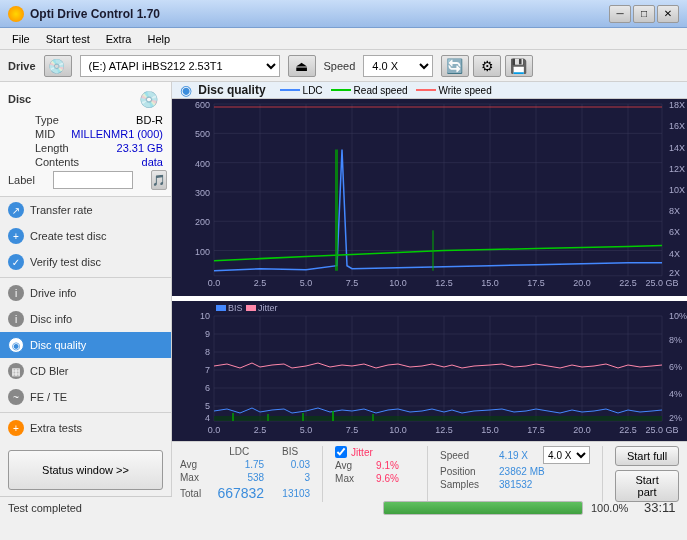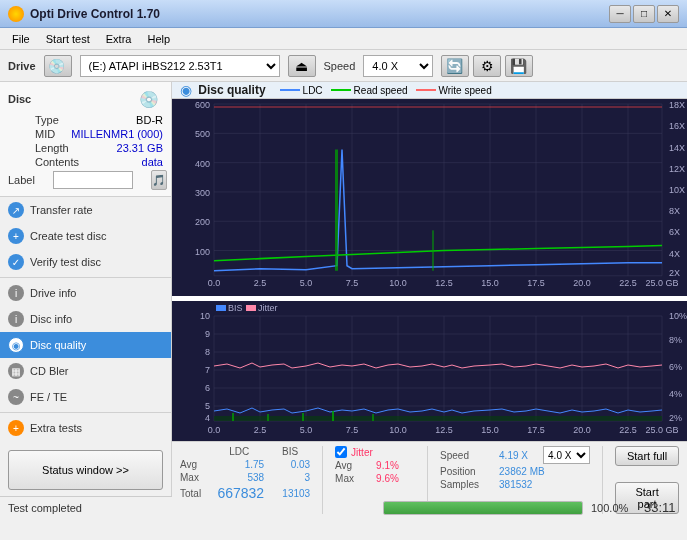--- a/index.html
+++ b/index.html
@@ -433,21 +433,21 @@
           <span style="color:#3c8ddc; font-size:10px;">23862 MB</span>
         </div>
         <div style="display:flex; gap:4px;">
           <span style="color:#555; font-size:10px; min-width:55px;">Samples</span>
           <span style="color:#3c8ddc; font-size:10px;">381532</span>
         </div>
       </div>
 
       <div class="stats-divider"></div>
 
-      <div style="display:flex; flex-direction:column; gap:16px;">
+      <div style="display:flex; flex-direction:column; gap:4px;">
         <button class="btn-start">Start full</button>
         <button class="btn-start">Start part</button>
       </div>
     </div>
 
   </div>
 </div>
 
 <div class="statusbar">
   <span class="status-text">Test completed</span>

